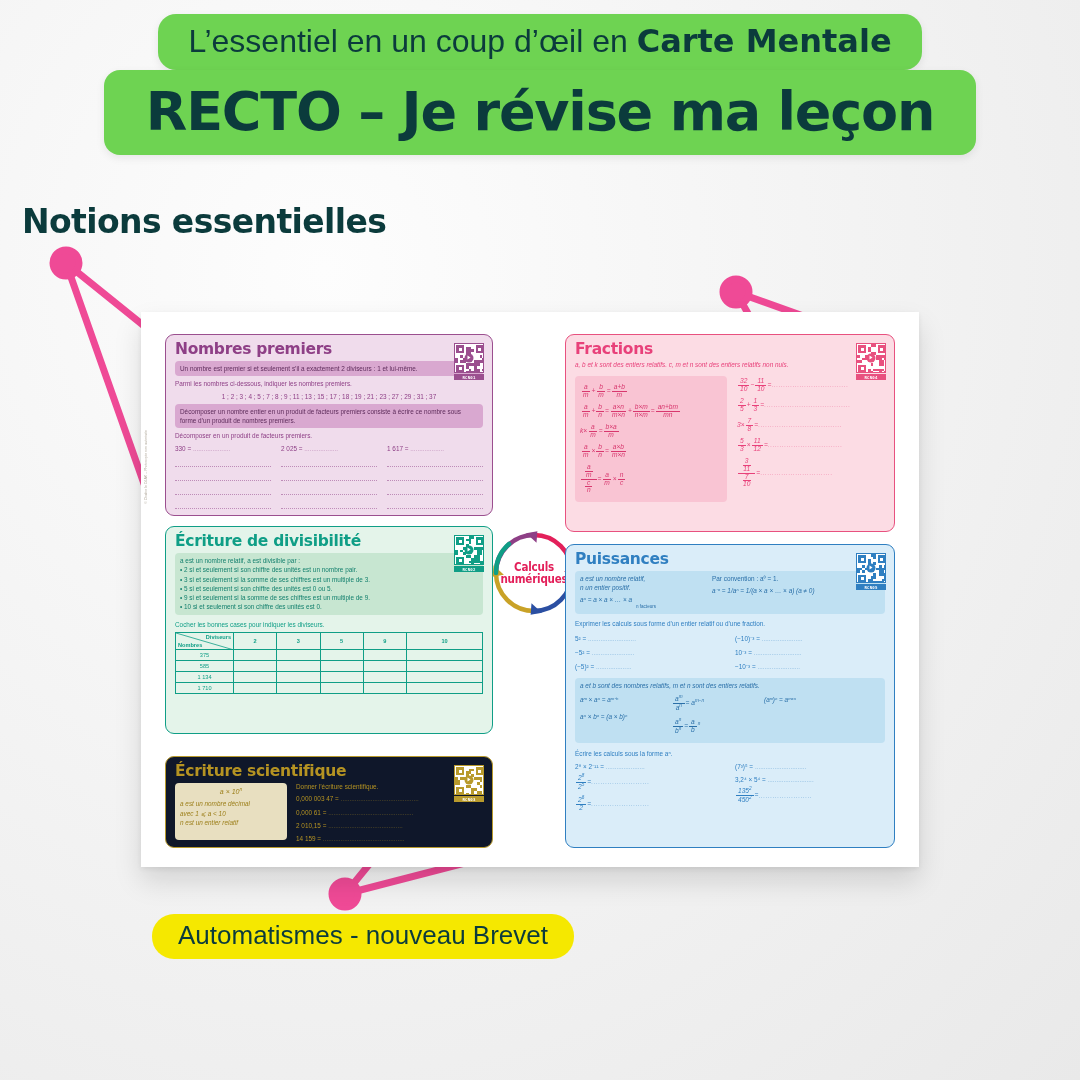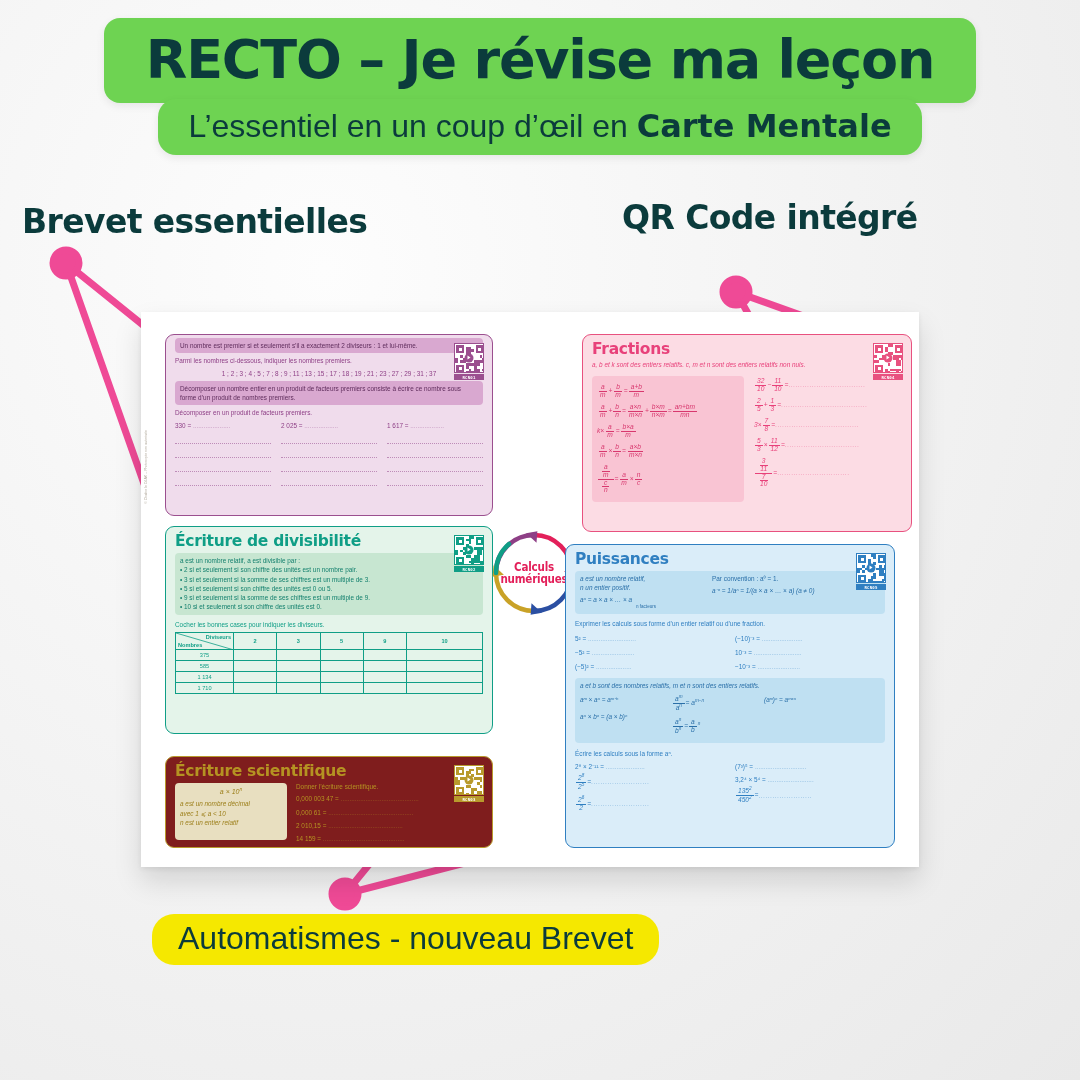--- a/index.html
+++ b/index.html
@@ -46,21 +46,21 @@
     font-size: 31px; font-weight: 400; white-space: nowrap; color:#0b3b3c;
     font-family: "Liberation Sans", sans-serif;
   }
   #anno-notions { left: 22px; top: 202px; }
   #anno-qr { left: 622px; top: 198px; }
   #anno-auto { left: 152px; top: 910px; }
   #auto-pill {
     background: #f5e800; border-radius: 22px;
     padding: 6px 26px 8px 26px; margin-top: 4px; display: inline-block;
   }
-  #auto-pill .small { font-size: 32px; color:#0b3b3c; }
+  #auto-pill .small { font-size: 26px; color:#0b3b3c; }
 
   
   #connectors { position: absolute; left: 0; top: 0; width: 1080px; height: 1080px; }
 
   
   #paper {
     position: absolute; left: 141px; top: 312px; width: 778px; height: 555px;
     background: #ffffff;
     box-shadow: 0 14px 26px rgba(0,0,0,.13), 0 2px 5px rgba(0,0,0,.07);
   }
@@ -103,21 +103,21 @@
   .c-purple { border-color:#9b4f8f; background:#f0dcec; }
   .c-purple h3, .c-purple .body { color:#8e3f86; }
   .c-purple .note { background:#d9a8d0; color:#5e2c5b; }
   .c-purple .qr { color:#9b4f8f; } .c-purple .qr .lbl { background:#9b4f8f; }
 
   .c-green { border-color:#0f9e86; background:#e4f4ea; }
   .c-green h3, .c-green .body { color:#0f9e86; }
   .c-green .note { background:#c7e6d1; color:#14806e; }
   .c-green .qr { color:#0f9e86; } .c-green .qr .lbl { background:#0f9e86; }
 
-  .c-gold { border-color:#b89a2c; background:#7f1d1d; }
+  .c-gold { border-color:#b89a2c; background:#0f172a; }
   .c-gold h3, .c-gold .body { color:#b59322; }
   .c-gold .note { background:#e8dfc0; color:#9c7f19; }
   .c-gold .qr { color:#b89a2c; } .c-gold .qr .lbl { background:#b89a2c; }
 
   .c-pink { border-color:#e8517f; background:#fcdce4; }
   .c-pink h3, .c-pink .body { color:#e8417a; }
   .c-pink .note { background:#f9c4d3; color:#d8386e; }
   .c-pink .qr { color:#e8517f; } .c-pink .qr .lbl { background:#e8517f; }
 
   .c-blue { border-color:#2f7fc1; background:#daedf9; }
@@ -161,25 +161,25 @@
     transform: rotate(-90deg); transform-origin: left top; white-space:nowrap;
   }
   .fill-cols { display:flex; gap:10px; margin-top:3px; }
   .fill-cols > div { flex:1; }
   sup { font-size:.7em; vertical-align:super; }
 </style>
 </head>
 <body>
 
 <div id="header-block">
+  <div id="header-sub-bar">
+    <div class="sub"><span>L’essentiel en un coup d’œil en </span><b>Carte Mentale</b></div>
+  </div>
   <div id="header-title-bar">
     <div class="ttl">RECTO – Je révise ma leçon</div>
-  </div>
-  <div id="header-sub-bar">
-    <div class="sub"><span>L’essentiel en un coup d’œil en </span><b>Carte Mentale</b></div>
   </div>
 </div>
 
 <svg id="connectors">
   <g stroke="#ef4a96" stroke-width="7" fill="#ef4a96" stroke-linecap="round">
     <line x1="66" y1="263" x2="190" y2="363"></line>
     <line x1="66" y1="263" x2="178" y2="580"></line>
     <circle cx="66" cy="263" r="13"></circle>
     <circle cx="190" cy="363" r="11"></circle>
     <circle cx="178" cy="580" r="11"></circle>
@@ -192,36 +192,36 @@
 
     <line x1="345" y1="894" x2="385" y2="845"></line>
     <line x1="345" y1="894" x2="690" y2="805"></line>
     <circle cx="345" cy="894" r="13"></circle>
     <circle cx="385" cy="845" r="11"></circle>
     <circle cx="690" cy="805" r="11"></circle>
   </g>
 </svg>
 
 <div class="anno" id="anno-notions">
-  <div class="big">Brevet essentielles</div>
+  <div class="big">Notions essentielles</div>
 </div>
 <div class="anno" id="anno-qr">
-  <div class="big">QR Code intégré</div>
 </div>
 <div class="anno" id="anno-auto">
   <div id="auto-pill">
     <span class="small">Automatismes - nouveau Brevet</span>
   </div>
 </div>
 
 <div id="paper">
 
   <div id="copyright">© Chaîne le DJAK – Photocopie non autorisée</div>
 
   <div class="card c-purple" style="left:24px; top:22px; width:328px; height:182px;">
+    <h3>Nombres premiers</h3>
     <div class="qr" style="right:8px; top:8px;">
       <div class="grid"><i style="left: 1.09091px; top: 1.09091px; width: 2.72727px; height: 2.72727px; background: currentcolor;"></i><i style="left: 3.81818px; top: 1.09091px; width: 2.72727px; height: 2.72727px; background: currentcolor;"></i><i style="left: 6.54545px; top: 1.09091px; width: 2.72727px; height: 2.72727px; background: currentcolor;"></i><i style="left: 1.09091px; top: 3.81818px; width: 2.72727px; height: 2.72727px; background: currentcolor;"></i><i style="left: 6.54545px; top: 3.81818px; width: 2.72727px; height: 2.72727px; background: currentcolor;"></i><i style="left: 1.09091px; top: 6.54545px; width: 2.72727px; height: 2.72727px; background: currentcolor;"></i><i style="left: 3.81818px; top: 6.54545px; width: 2.72727px; height: 2.72727px; background: currentcolor;"></i><i style="left: 6.54545px; top: 6.54545px; width: 2.72727px; height: 2.72727px; background: currentcolor;"></i><i style="left: 20.7273px; top: 1.09091px; width: 2.72727px; height: 2.72727px; background: currentcolor;"></i><i style="left: 23.4545px; top: 1.09091px; width: 2.72727px; height: 2.72727px; background: currentcolor;"></i><i style="left: 26.1818px; top: 1.09091px; width: 2.72727px; height: 2.72727px; background: currentcolor;"></i><i style="left: 20.7273px; top: 3.81818px; width: 2.72727px; height: 2.72727px; background: currentcolor;"></i><i style="left: 26.1818px; top: 3.81818px; width: 2.72727px; height: 2.72727px; background: currentcolor;"></i><i style="left: 20.7273px; top: 6.54545px; width: 2.72727px; height: 2.72727px; background: currentcolor;"></i><i style="left: 23.4545px; top: 6.54545px; width: 2.72727px; height: 2.72727px; background: currentcolor;"></i><i style="left: 26.1818px; top: 6.54545px; width: 2.72727px; height: 2.72727px; background: currentcolor;"></i><i style="left: 1.09091px; top: 20.7273px; width: 2.72727px; height: 2.72727px; background: currentcolor;"></i><i style="left: 3.81818px; top: 20.7273px; width: 2.72727px; height: 2.72727px; background: currentcolor;"></i><i style="left: 6.54545px; top: 20.7273px; width: 2.72727px; height: 2.72727px; background: currentcolor;"></i><i style="left: 1.09091px; top: 23.4545px; width: 2.72727px; height: 2.72727px; background: currentcolor;"></i><i style="left: 6.54545px; top: 23.4545px; width: 2.72727px; height: 2.72727px; background: currentcolor;"></i><i style="left: 1.09091px; top: 26.1818px; width: 2.72727px; height: 2.72727px; background: currentcolor;"></i><i style="left: 3.81818px; top: 26.1818px; width: 2.72727px; height: 2.72727px; background: currentcolor;"></i><i style="left: 6.54545px; top: 26.1818px; width: 2.72727px; height: 2.72727px; background: currentcolor;"></i><i style="left: 10.9091px; top: 2.72727px; width: 2.72727px; height: 2.72727px; background: currentcolor;"></i><i style="left: 13.6364px; top: 2.72727px; width: 2.72727px; height: 2.72727px; background: currentcolor;"></i><i style="left: 10.9091px; top: 5.45455px; width: 2.72727px; height: 2.72727px; background: currentcolor;"></i><i style="left: 13.6364px; top: 5.45455px; width: 2.72727px; height: 2.72727px; background: currentcolor;"></i><i style="left: 16.3636px; top: 5.45455px; width: 2.72727px; height: 2.72727px; background: currentcolor;"></i><i style="left: 10.9091px; top: 8.18182px; width: 2.72727px; height: 2.72727px; background: currentcolor;"></i><i style="left: 13.6364px; top: 8.18182px; width: 2.72727px; height: 2.72727px; background: currentcolor;"></i><i style="left: 5.45455px; top: 10.9091px; width: 2.72727px; height: 2.72727px; background: currentcolor;"></i><i style="left: 24.5455px; top: 10.9091px; width: 2.72727px; height: 2.72727px; background: currentcolor;"></i><i style="left: 0px; top: 13.6364px; width: 2.72727px; height: 2.72727px; background: currentcolor;"></i><i style="left: 8.18182px; top: 13.6364px; width: 2.72727px; height: 2.72727px; background: currentcolor;"></i><i style="left: 27.2727px; top: 13.6364px; width: 2.72727px; height: 2.72727px; background: currentcolor;"></i><i style="left: 0px; top: 16.3636px; width: 2.72727px; height: 2.72727px; background: currentcolor;"></i><i style="left: 5.45455px; top: 16.3636px; width: 2.72727px; height: 2.72727px; background: currentcolor;"></i><i style="left: 8.18182px; top: 16.3636px; width: 2.72727px; height: 2.72727px; background: currentcolor;"></i><i style="left: 19.0909px; top: 16.3636px; width: 2.72727px; height: 2.72727px; background: currentcolor;"></i><i style="left: 21.8182px; top: 16.3636px; width: 2.72727px; height: 2.72727px; background: currentcolor;"></i><i style="left: 24.5455px; top: 16.3636px; width: 2.72727px; height: 2.72727px; background: currentcolor;"></i><i style="left: 27.2727px; top: 16.3636px; width: 2.72727px; height: 2.72727px; background: currentcolor;"></i><i style="left: 10.9091px; top: 19.0909px; width: 2.72727px; height: 2.72727px; background: currentcolor;"></i><i style="left: 13.6364px; top: 19.0909px; width: 2.72727px; height: 2.72727px; background: currentcolor;"></i><i style="left: 16.3636px; top: 19.0909px; width: 2.72727px; height: 2.72727px; background: currentcolor;"></i><i style="left: 19.0909px; top: 19.0909px; width: 2.72727px; height: 2.72727px; background: currentcolor;"></i><i style="left: 21.8182px; top: 19.0909px; width: 2.72727px; height: 2.72727px; background: currentcolor;"></i><i style="left: 10.9091px; top: 21.8182px; width: 2.72727px; height: 2.72727px; background: currentcolor;"></i><i style="left: 19.0909px; top: 21.8182px; width: 2.72727px; height: 2.72727px; background: currentcolor;"></i><i style="left: 13.6364px; top: 24.5455px; width: 2.72727px; height: 2.72727px; background: currentcolor;"></i><i style="left: 19.0909px; top: 24.5455px; width: 2.72727px; height: 2.72727px; background: currentcolor;"></i><i style="left: 21.8182px; top: 24.5455px; width: 2.72727px; height: 2.72727px; background: currentcolor;"></i><i style="left: 27.2727px; top: 24.5455px; width: 2.72727px; height: 2.72727px; background: currentcolor;"></i><i style="left: 10.9091px; top: 27.2727px; width: 2.72727px; height: 2.72727px; background: currentcolor;"></i><i style="left: 13.6364px; top: 27.2727px; width: 2.72727px; height: 2.72727px; background: currentcolor;"></i><i style="left: 16.3636px; top: 27.2727px; width: 2.72727px; height: 2.72727px; background: currentcolor;"></i><i style="left: 19.0909px; top: 27.2727px; width: 2.72727px; height: 2.72727px; background: currentcolor;"></i><i style="left: 21.8182px; top: 27.2727px; width: 2.72727px; height: 2.72727px; background: currentcolor;"></i><span class="qrpat"></span><span class="play"></span></div>
       <div class="lbl">RCN01</div>
     </div>
     <div class="body">
       <div class="note">Un nombre est premier si et seulement s’il a exactement 2 diviseurs : 1 et lui-même.</div>
       <div>Parmi les nombres ci-dessous, indiquer les nombres premiers.</div>
       <div style="text-align:center;margin:3px 0;">1 ; 2 ; 3 ; 4 ; 5 ; 7 ; 8 ; 9 ; 11 ; 13 ; 15 ; 17 ; 18 ; 19 ; 21 ; 23 ; 27 ; 29 ; 31 ; 37</div>
       <div class="note">Décomposer un nombre entier en un produit de facteurs premiers consiste à écrire ce nombre sous forme d’un produit de nombres premiers.</div>
       <div>Décomposer en un produit de facteurs premiers.</div>
@@ -350,21 +350,21 @@
       <polygon points="5,48 -2,39 12,39" fill="#c9a227" transform="rotate(42 5 43)"></polygon>
       <polygon points="43,0 50,9 36,9" fill="#8e3f86" transform="rotate(42 43 5)"></polygon>
       <path d="M5 43 A38 38 0 0 1 18 14" stroke="#0f9e86" stroke-width="4.5" fill="none" stroke-linecap="round"></path>
     </svg>
     <div class="txt">
       <div>Calculs</div>
       <div>numériques</div>
     </div>
   </div>
 
-  <div class="card c-pink" style="left:424px; top:22px; width:330px; height:198px;margin-left:17px;">
+  <div class="card c-pink" style="left:424px; top:22px; width:330px; height:198px;">
     <h3>Fractions</h3>
     <div class="qr" style="right:8px; top:8px;">
       <div class="grid"><i style="left: 1.09091px; top: 1.09091px; width: 2.72727px; height: 2.72727px; background: currentcolor;"></i><i style="left: 3.81818px; top: 1.09091px; width: 2.72727px; height: 2.72727px; background: currentcolor;"></i><i style="left: 6.54545px; top: 1.09091px; width: 2.72727px; height: 2.72727px; background: currentcolor;"></i><i style="left: 1.09091px; top: 3.81818px; width: 2.72727px; height: 2.72727px; background: currentcolor;"></i><i style="left: 6.54545px; top: 3.81818px; width: 2.72727px; height: 2.72727px; background: currentcolor;"></i><i style="left: 1.09091px; top: 6.54545px; width: 2.72727px; height: 2.72727px; background: currentcolor;"></i><i style="left: 3.81818px; top: 6.54545px; width: 2.72727px; height: 2.72727px; background: currentcolor;"></i><i style="left: 6.54545px; top: 6.54545px; width: 2.72727px; height: 2.72727px; background: currentcolor;"></i><i style="left: 20.7273px; top: 1.09091px; width: 2.72727px; height: 2.72727px; background: currentcolor;"></i><i style="left: 23.4545px; top: 1.09091px; width: 2.72727px; height: 2.72727px; background: currentcolor;"></i><i style="left: 26.1818px; top: 1.09091px; width: 2.72727px; height: 2.72727px; background: currentcolor;"></i><i style="left: 20.7273px; top: 3.81818px; width: 2.72727px; height: 2.72727px; background: currentcolor;"></i><i style="left: 26.1818px; top: 3.81818px; width: 2.72727px; height: 2.72727px; background: currentcolor;"></i><i style="left: 20.7273px; top: 6.54545px; width: 2.72727px; height: 2.72727px; background: currentcolor;"></i><i style="left: 23.4545px; top: 6.54545px; width: 2.72727px; height: 2.72727px; background: currentcolor;"></i><i style="left: 26.1818px; top: 6.54545px; width: 2.72727px; height: 2.72727px; background: currentcolor;"></i><i style="left: 1.09091px; top: 20.7273px; width: 2.72727px; height: 2.72727px; background: currentcolor;"></i><i style="left: 3.81818px; top: 20.7273px; width: 2.72727px; height: 2.72727px; background: currentcolor;"></i><i style="left: 6.54545px; top: 20.7273px; width: 2.72727px; height: 2.72727px; background: currentcolor;"></i><i style="left: 1.09091px; top: 23.4545px; width: 2.72727px; height: 2.72727px; background: currentcolor;"></i><i style="left: 6.54545px; top: 23.4545px; width: 2.72727px; height: 2.72727px; background: currentcolor;"></i><i style="left: 1.09091px; top: 26.1818px; width: 2.72727px; height: 2.72727px; background: currentcolor;"></i><i style="left: 3.81818px; top: 26.1818px; width: 2.72727px; height: 2.72727px; background: currentcolor;"></i><i style="left: 6.54545px; top: 26.1818px; width: 2.72727px; height: 2.72727px; background: currentcolor;"></i><i style="left: 13.6364px; top: 0px; width: 2.72727px; height: 2.72727px; background: currentcolor;"></i><i style="left: 16.3636px; top: 0px; width: 2.72727px; height: 2.72727px; background: currentcolor;"></i><i style="left: 10.9091px; top: 2.72727px; width: 2.72727px; height: 2.72727px; background: currentcolor;"></i><i style="left: 10.9091px; top: 5.45455px; width: 2.72727px; height: 2.72727px; background: currentcolor;"></i><i style="left: 13.6364px; top: 8.18182px; width: 2.72727px; height: 2.72727px; background: currentcolor;"></i><i style="left: 16.3636px; top: 8.18182px; width: 2.72727px; height: 2.72727px; background: currentcolor;"></i><i style="left: 0px; top: 10.9091px; width: 2.72727px; height: 2.72727px; background: currentcolor;"></i><i style="left: 8.18182px; top: 10.9091px; width: 2.72727px; height: 2.72727px; background: currentcolor;"></i><i style="left: 19.0909px; top: 10.9091px; width: 2.72727px; height: 2.72727px; background: currentcolor;"></i><i style="left: 21.8182px; top: 10.9091px; width: 2.72727px; height: 2.72727px; background: currentcolor;"></i><i style="left: 24.5455px; top: 10.9091px; width: 2.72727px; height: 2.72727px; background: currentcolor;"></i><i style="left: 27.2727px; top: 10.9091px; width: 2.72727px; height: 2.72727px; background: currentcolor;"></i><i style="left: 5.45455px; top: 13.6364px; width: 2.72727px; height: 2.72727px; background: currentcolor;"></i><i style="left: 8.18182px; top: 13.6364px; width: 2.72727px; height: 2.72727px; background: currentcolor;"></i><i style="left: 19.0909px; top: 13.6364px; width: 2.72727px; height: 2.72727px; background: currentcolor;"></i><i style="left: 21.8182px; top: 13.6364px; width: 2.72727px; height: 2.72727px; background: currentcolor;"></i><i style="left: 27.2727px; top: 13.6364px; width: 2.72727px; height: 2.72727px; background: currentcolor;"></i><i style="left: 0px; top: 16.3636px; width: 2.72727px; height: 2.72727px; background: currentcolor;"></i><i style="left: 2.72727px; top: 16.3636px; width: 2.72727px; height: 2.72727px; background: currentcolor;"></i><i style="left: 21.8182px; top: 16.3636px; width: 2.72727px; height: 2.72727px; background: currentcolor;"></i><i style="left: 24.5455px; top: 16.3636px; width: 2.72727px; height: 2.72727px; background: currentcolor;"></i><i style="left: 13.6364px; top: 19.0909px; width: 2.72727px; height: 2.72727px; background: currentcolor;"></i><i style="left: 21.8182px; top: 19.0909px; width: 2.72727px; height: 2.72727px; background: currentcolor;"></i><i style="left: 24.5455px; top: 19.0909px; width: 2.72727px; height: 2.72727px; background: currentcolor;"></i><i style="left: 10.9091px; top: 24.5455px; width: 2.72727px; height: 2.72727px; background: currentcolor;"></i><i style="left: 16.3636px; top: 24.5455px; width: 2.72727px; height: 2.72727px; background: currentcolor;"></i><i style="left: 19.0909px; top: 24.5455px; width: 2.72727px; height: 2.72727px; background: currentcolor;"></i><i style="left: 21.8182px; top: 24.5455px; width: 2.72727px; height: 2.72727px; background: currentcolor;"></i><i style="left: 24.5455px; top: 24.5455px; width: 2.72727px; height: 2.72727px; background: currentcolor;"></i><i style="left: 10.9091px; top: 27.2727px; width: 2.72727px; height: 2.72727px; background: currentcolor;"></i><i style="left: 13.6364px; top: 27.2727px; width: 2.72727px; height: 2.72727px; background: currentcolor;"></i><i style="left: 21.8182px; top: 27.2727px; width: 2.72727px; height: 2.72727px; background: currentcolor;"></i><i style="left: 27.2727px; top: 27.2727px; width: 2.72727px; height: 2.72727px; background: currentcolor;"></i><span class="qrpat"></span><span class="play"></span></div>
       <div class="lbl">RCN04</div>
     </div>
     <div class="body">
       <div style="font-style:italic;">a, b et k sont des entiers relatifs. c, m et n sont des entiers relatifs non nuls.</div>
       <div style="display:flex; gap:10px; margin-top:4px;">
         <div class="note" style="width:152px;">
           <div class="eqrow"><span class="fr">

